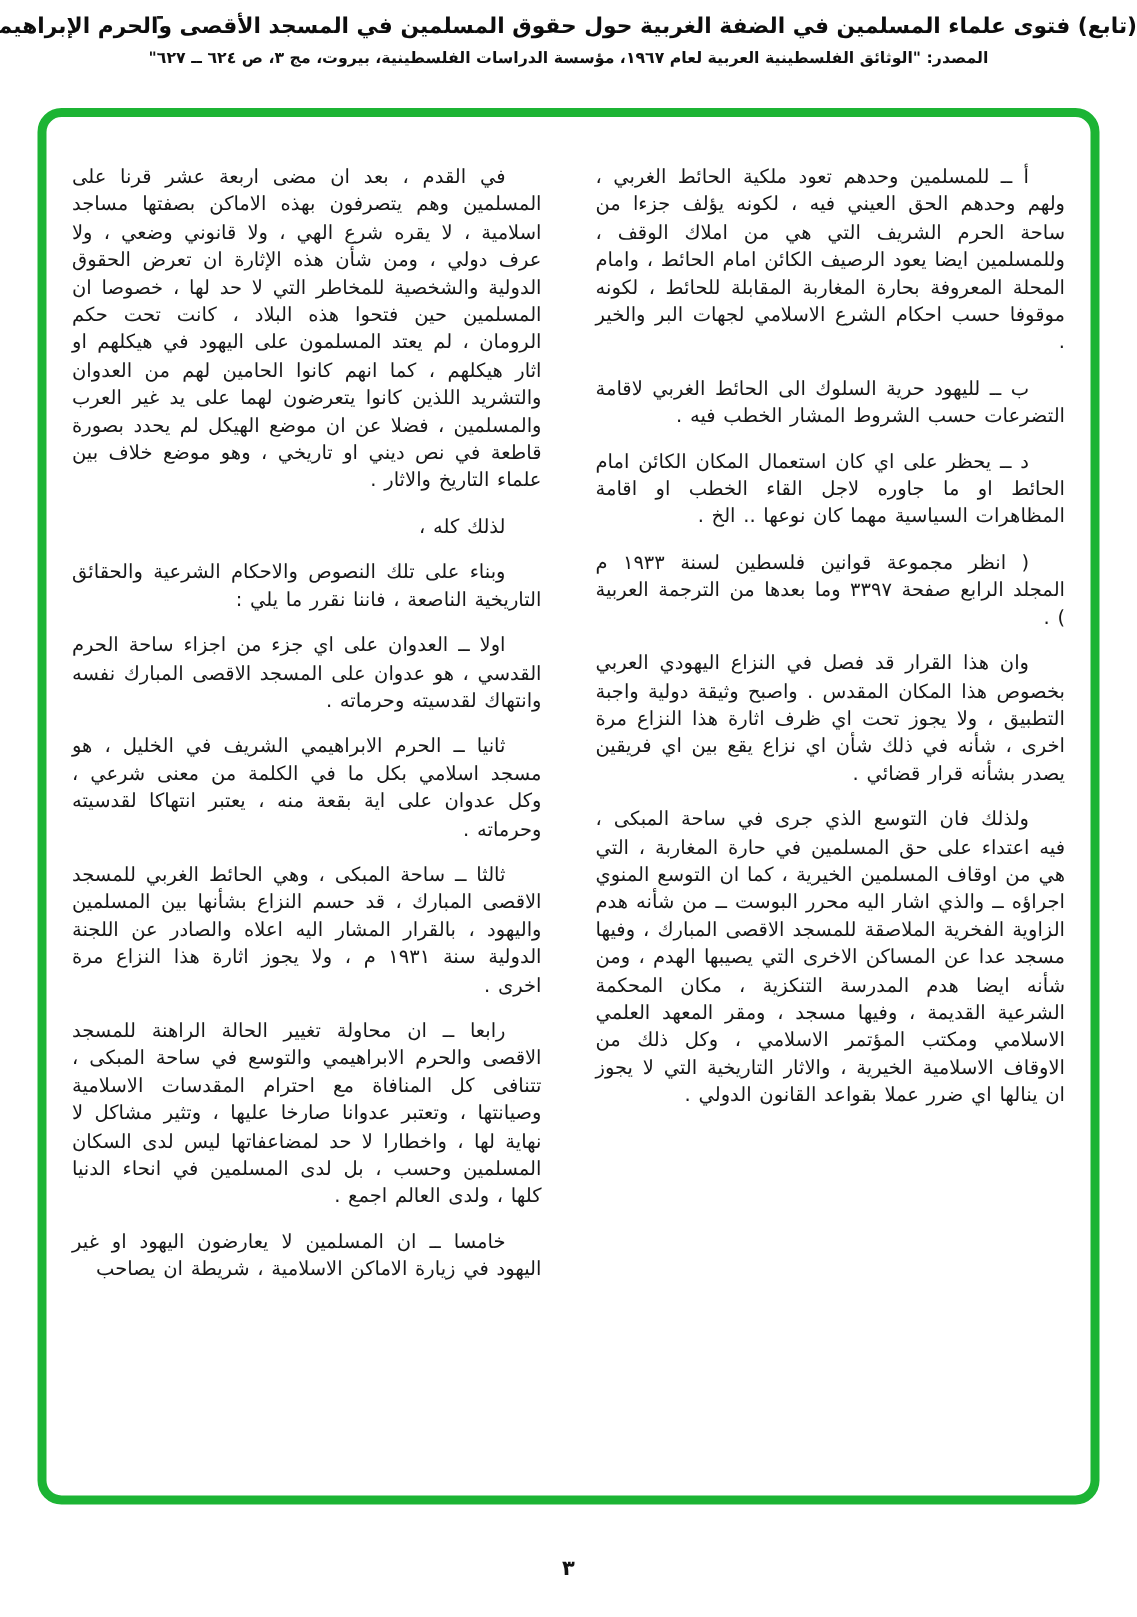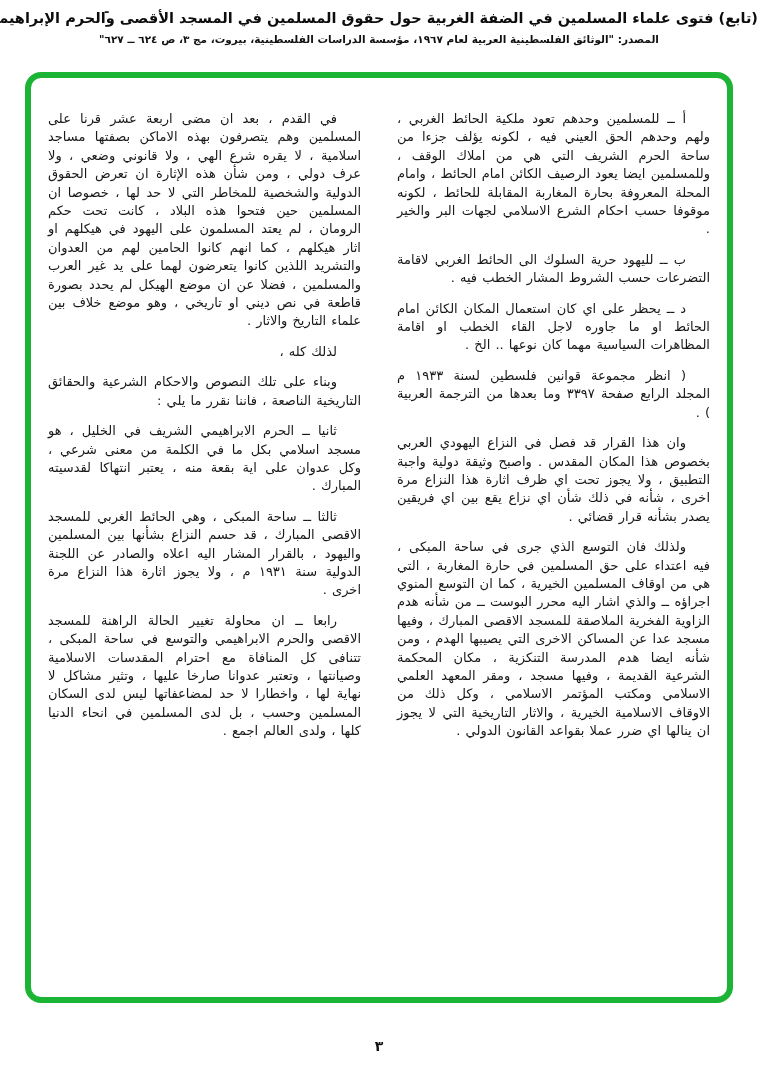--- a/index.html
+++ b/index.html
@@ -73,22 +73,24 @@
           <p>ب ــ لليهود حرية السلوك الى الحائط الغربي لاقامة التضرعات حسب الشروط المشار الخطب فيه .</p>
           <p>د ــ يحظر على اي كان استعمال المكان الكائن امام الحائط او ما جاوره لاجل القاء الخطب او اقامة المظاهرات السياسية مهما كان نوعها .. الخ .</p>
           <p>( انظر مجموعة قوانين فلسطين لسنة ١٩٣٣ م المجلد الرابع صفحة ٣٣٩٧ وما بعدها من الترجمة العربية ) .</p>
           <p>وان هذا القرار قد فصل في النزاع اليهودي العربي بخصوص هذا المكان المقدس . واصبح وثيقة دولية واجبة التطبيق ، ولا يجوز تحت اي ظرف اثارة هذا النزاع مرة اخرى ، شأنه في ذلك شأن اي نزاع يقع بين اي فريقين يصدر بشأنه قرار قضائي .</p>
           <p>ولذلك فان التوسع الذي جرى في ساحة المبكى ، فيه اعتداء على حق المسلمين في حارة المغاربة ، التي هي من اوقاف المسلمين الخيرية ، كما ان التوسع المنوي اجراؤه ــ والذي اشار اليه محرر البوست ــ من شأنه هدم الزاوية الفخرية الملاصقة للمسجد الاقصى المبارك ، وفيها مسجد عدا عن المساكن الاخرى التي يصيبها الهدم ، ومن شأنه ايضا هدم المدرسة التنكزية ، مكان المحكمة الشرعية القديمة ، وفيها مسجد ، ومقر المعهد العلمي الاسلامي ومكتب المؤتمر الاسلامي ، وكل ذلك من الاوقاف الاسلامية الخيرية ، والاثار التاريخية التي لا يجوز ان ينالها اي ضرر عملا بقواعد القانون الدولي .</p>
         </div>
       <div class="col">
           <p>في القدم ، بعد ان مضى اربعة عشر قرنا على المسلمين وهم يتصرفون بهذه الاماكن بصفتها مساجد اسلامية ، لا يقره شرع الهي ، ولا قانوني وضعي ، ولا عرف دولي ، ومن شأن هذه الإثارة ان تعرض الحقوق الدولية والشخصية للمخاطر التي لا حد لها ، خصوصا ان المسلمين حين فتحوا هذه البلاد ، كانت تحت حكم الرومان ، لم يعتد المسلمون على اليهود في هيكلهم او اثار هيكلهم ، كما انهم كانوا الحامين لهم من العدوان والتشريد اللذين كانوا يتعرضون لهما على يد غير العرب والمسلمين ، فضلا عن ان موضع الهيكل لم يحدد بصورة قاطعة في نص ديني او تاريخي ، وهو موضع خلاف بين علماء التاريخ والاثار .</p>
           <p>لذلك كله ،</p>
           <p>وبناء على تلك النصوص والاحكام الشرعية والحقائق التاريخية الناصعة ، فاننا نقرر ما يلي :</p>
-          <p>ثانيا ــ الحرم الابراهيمي الشريف في الخليل ، هو مسجد اسلامي بكل ما في الكلمة من معنى شرعي ، وكل عدوان على اية بقعة منه ، يعتبر انتهاكا لقدسيته المبارك .</p>
+          <p>اولا ــ العدوان على اي جزء من اجزاء ساحة الحرم القدسي ، هو عدوان على المسجد الاقصى المبارك نفسه وانتهاك لقدسيته وحرماته .</p>
+          <p>ثانيا ــ الحرم الابراهيمي الشريف في الخليل ، هو مسجد اسلامي بكل ما في الكلمة من معنى شرعي ، وكل عدوان على اية بقعة منه ، يعتبر انتهاكا لقدسيته وحرماته .</p>
           <p>ثالثا ــ ساحة المبكى ، وهي الحائط الغربي للمسجد الاقصى المبارك ، قد حسم النزاع بشأنها بين المسلمين واليهود ، بالقرار المشار اليه اعلاه والصادر عن اللجنة الدولية سنة ١٩٣١ م ، ولا يجوز اثارة هذا النزاع مرة اخرى .</p>
           <p>رابعا ــ ان محاولة تغيير الحالة الراهنة للمسجد الاقصى والحرم الابراهيمي والتوسع في ساحة المبكى ، تتنافى كل المنافاة مع احترام المقدسات الاسلامية وصيانتها ، وتعتبر عدوانا صارخا عليها ، وتثير مشاكل لا نهاية لها ، واخطارا لا حد لمضاعفاتها ليس لدى السكان المسلمين وحسب ، بل لدى المسلمين في انحاء الدنيا كلها ، ولدى العالم اجمع .</p>
+          <p>خامسا ــ ان المسلمين لا يعارضون اليهود او غير اليهود في زيارة الاماكن الاسلامية ، شريطة ان يصاحب</p>
         </div>
     </div>
   </div>
 
   <div class="pagenum">٣</div>
 
 </div>
 
 </body></html>

